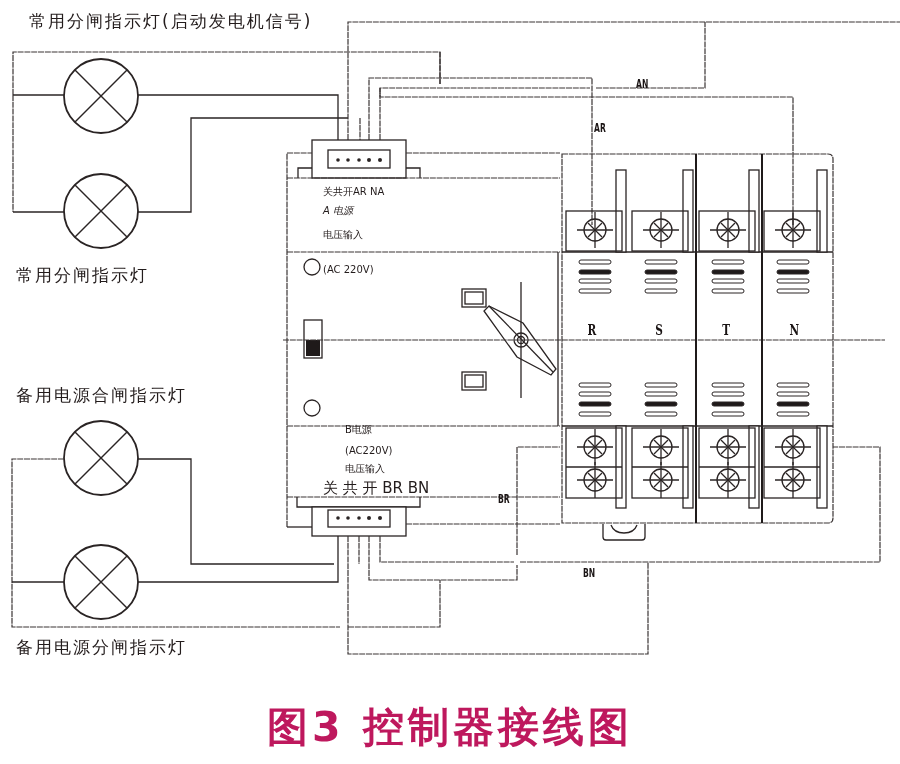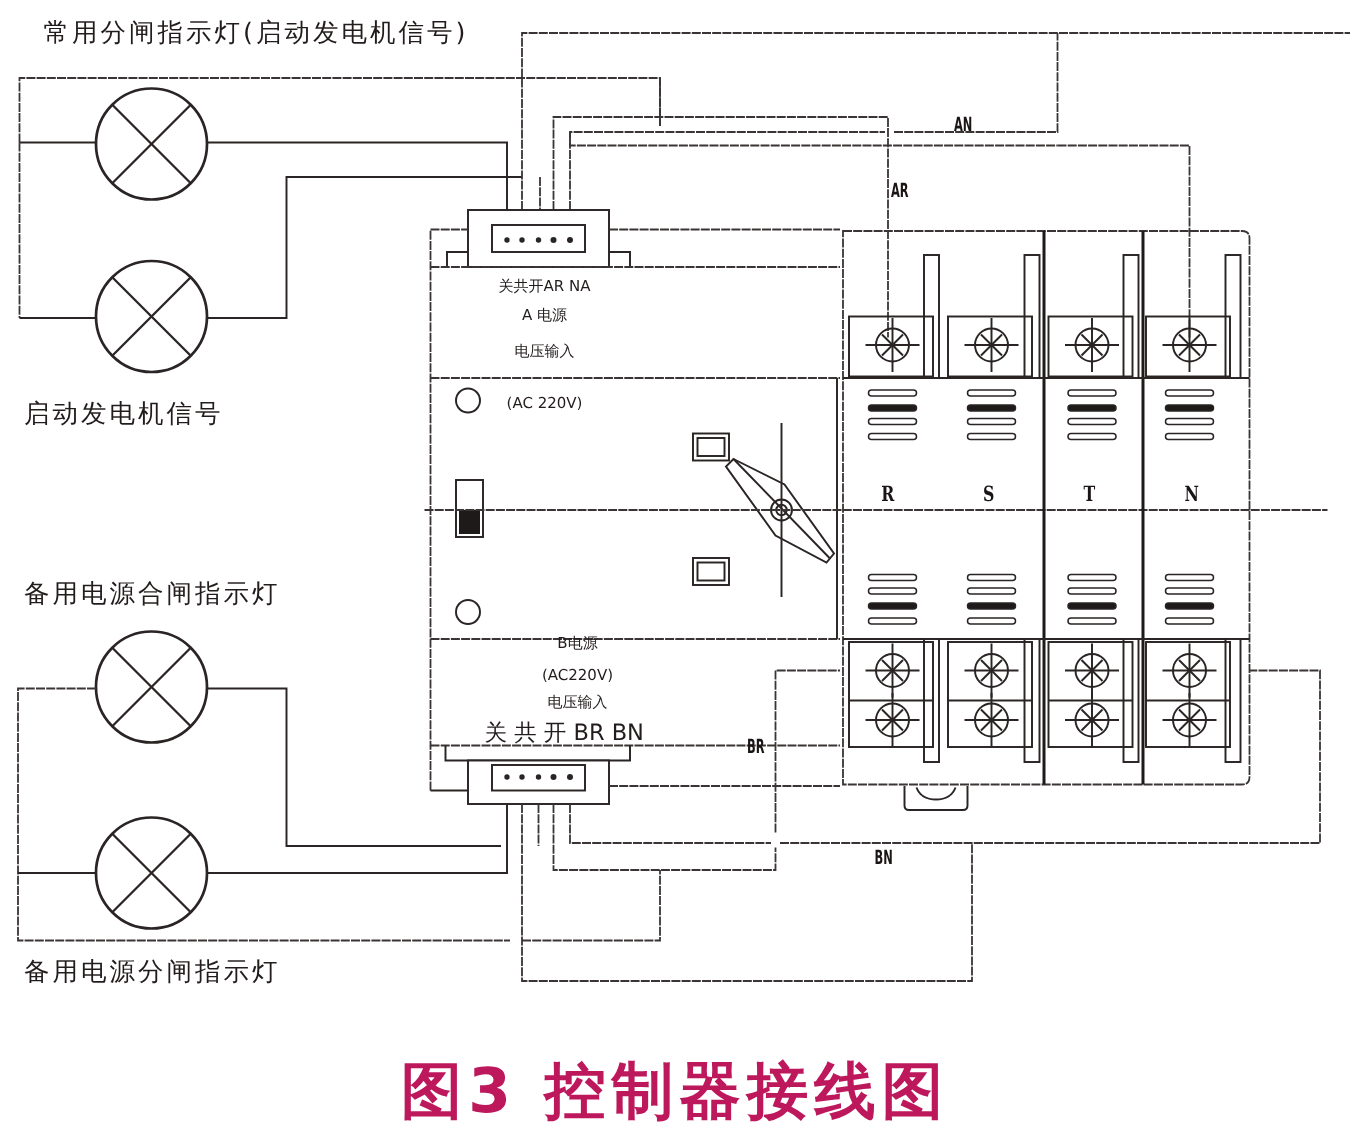--- a/index.html
+++ b/index.html
@@ -6,21 +6,21 @@
   body { width: 900px; height: 764px; position: relative; overflow: hidden;
          font-family: "DejaVu Sans", sans-serif; color: #1a1414; }
   svg#diagram { position: absolute; left: 0; top: 0; width: 900px; height: 764px; }
   .w { fill: none; stroke: #2a2424; stroke-width: 1.3; }
   .wd { fill: none; stroke: #3a3434; stroke-width: 1.2; stroke-dasharray: 6 0.8; }
   .box { fill: #fff; stroke: #2a2424; stroke-width: 1.3; }
   .thick { fill: none; stroke: #1f1a1a; stroke-width: 2; }
   .lamp { fill: #fff; stroke: #2a2424; stroke-width: 1.8; }
   .lx { stroke: #2a2424; stroke-width: 1.5; }
   .lbl { position: absolute; font-size: 17px; letter-spacing: 2px; color: #231c1c; white-space: nowrap; }
-  .small { position: absolute; font-size: 10px; color: #231c1c; text-align: center; white-space: nowrap; line-height: 12px; }
+  .small { position: absolute; font-size: 10px; color: #231c1c; white-space: nowrap; line-height: 12px; }
   .wire-lbl { position: absolute; font-family: "DejaVu Sans Condensed", "DejaVu Sans", sans-serif;
               font-weight: bold; font-size: 13px; transform: scaleX(0.65); transform-origin: left top; color:#1a1414; }
   .phase { position: absolute; font-family: "DejaVu Serif", serif; font-weight: bold; font-size: 14px; color:#1a1414; transform: scaleX(0.75); }
   .title { position: absolute; left: 0; width: 900px; top: 700px; text-align: center;
            font-size: 41px; font-weight: bold; letter-spacing: 4px; color: #be185d; }
 </style>
 </head>
 <body>
 
 <svg id="diagram" viewBox="0 0 900 764">
@@ -250,26 +250,26 @@
     <polyline class="wd" points="348,627 440,627 440,580"></polyline>
 
     <polyline class="wd" points="369,536 369,580 517,580 517,565"></polyline>
     <polyline class="wd" points="380,536 380,562 514,562"></polyline>
     <polyline class="wd" points="520,562 880,562 880,447 833,447"></polyline>
     <polyline class="wd" points="517,555 517,447 560,447"></polyline>
   </g>
 </svg>
 
 <div class="lbl" style="left:13px;top:10px;margin-left:16px;">常用分闸指示灯(启动发电机信号)</div>
-<div class="lbl" style="left:16px;top:264px;">启动发电机信号</div>
+<div class="lbl" style="left:16px;top:264px;">常用分闸指示灯</div>
 <div class="lbl" style="left:16px;top:384px;">备用电源合闸指示灯</div>
 <div class="lbl" style="left:16px;top:636px;">备用电源分闸指示灯</div>
 
 <div class="small" style="left:323px;top:186px;width:80px;">关共开AR  NA</div>
-<div class="small" style="left:323px;top:205px;width:80px;">A 电源</div>
+<div class="small" style="left:323px;top:205px;width:80px;font-style:italic;">A 电源</div>
 <div class="small" style="left:323px;top:217px;width:80px;margin-top:47px;">(AC 220V)</div>
 <div class="small" style="left:323px;top:229px;width:80px;">电压输入</div>
 
 <div class="small" style="left:345px;top:424px;width:80px;">B电源</div>
 <div class="small" style="left:345px;top:445px;width:80px;">(AC220V)</div>
 <div class="small" style="left:345px;top:463px;width:80px;">电压输入</div>
 <div class="small" style="left:323px;top:482px;width:90px;font-size:15px;">关 共 开 BR BN</div>
 
 <div class="wire-lbl" style="left:636px;top:76px;">AN</div>
 <div class="wire-lbl" style="left:594px;top:120px;">AR</div>

